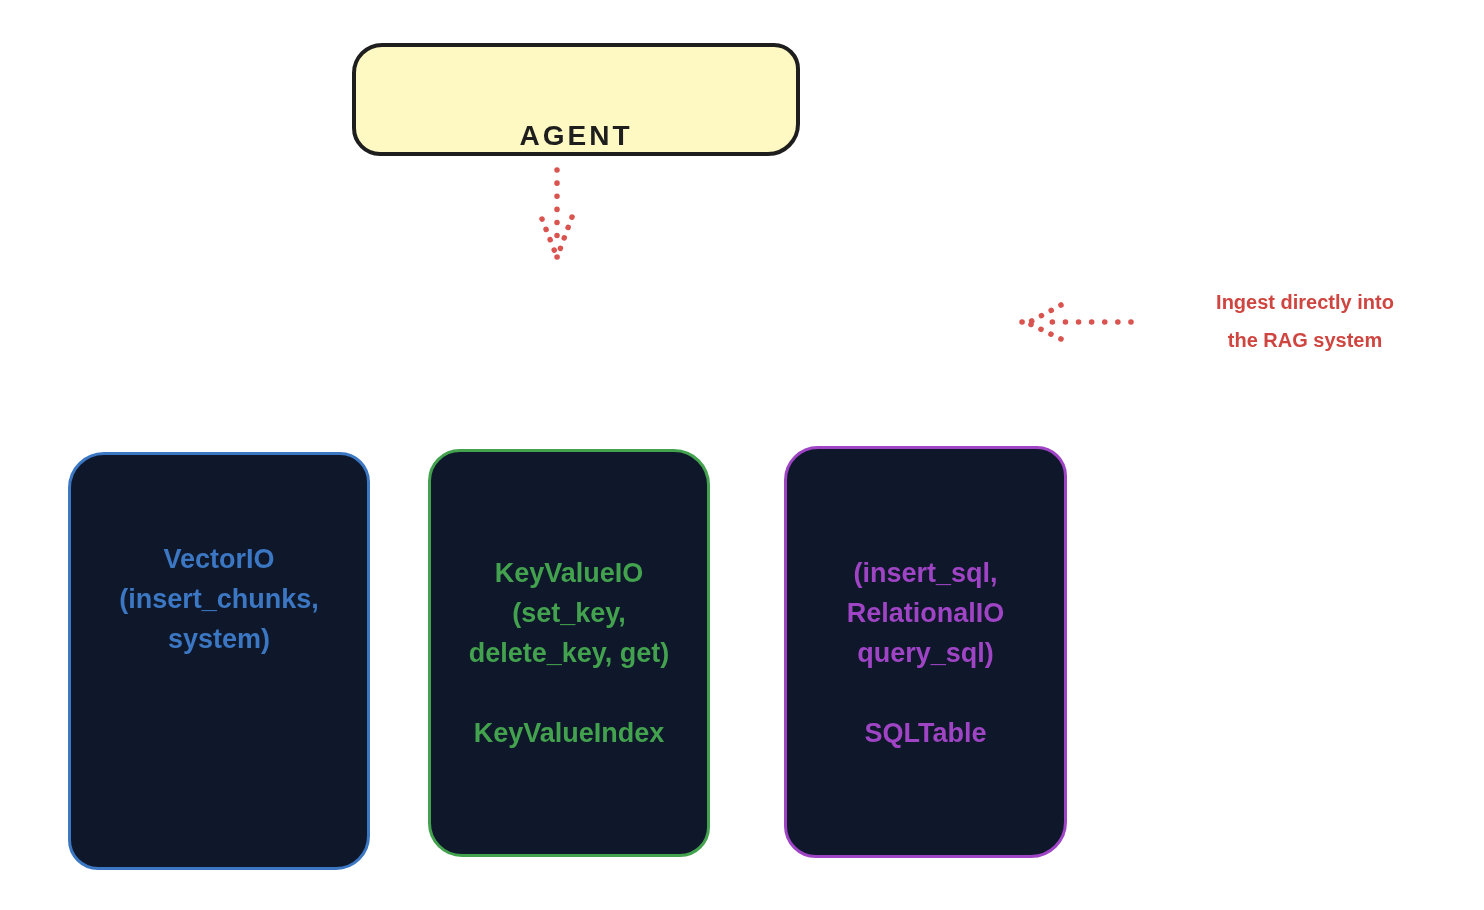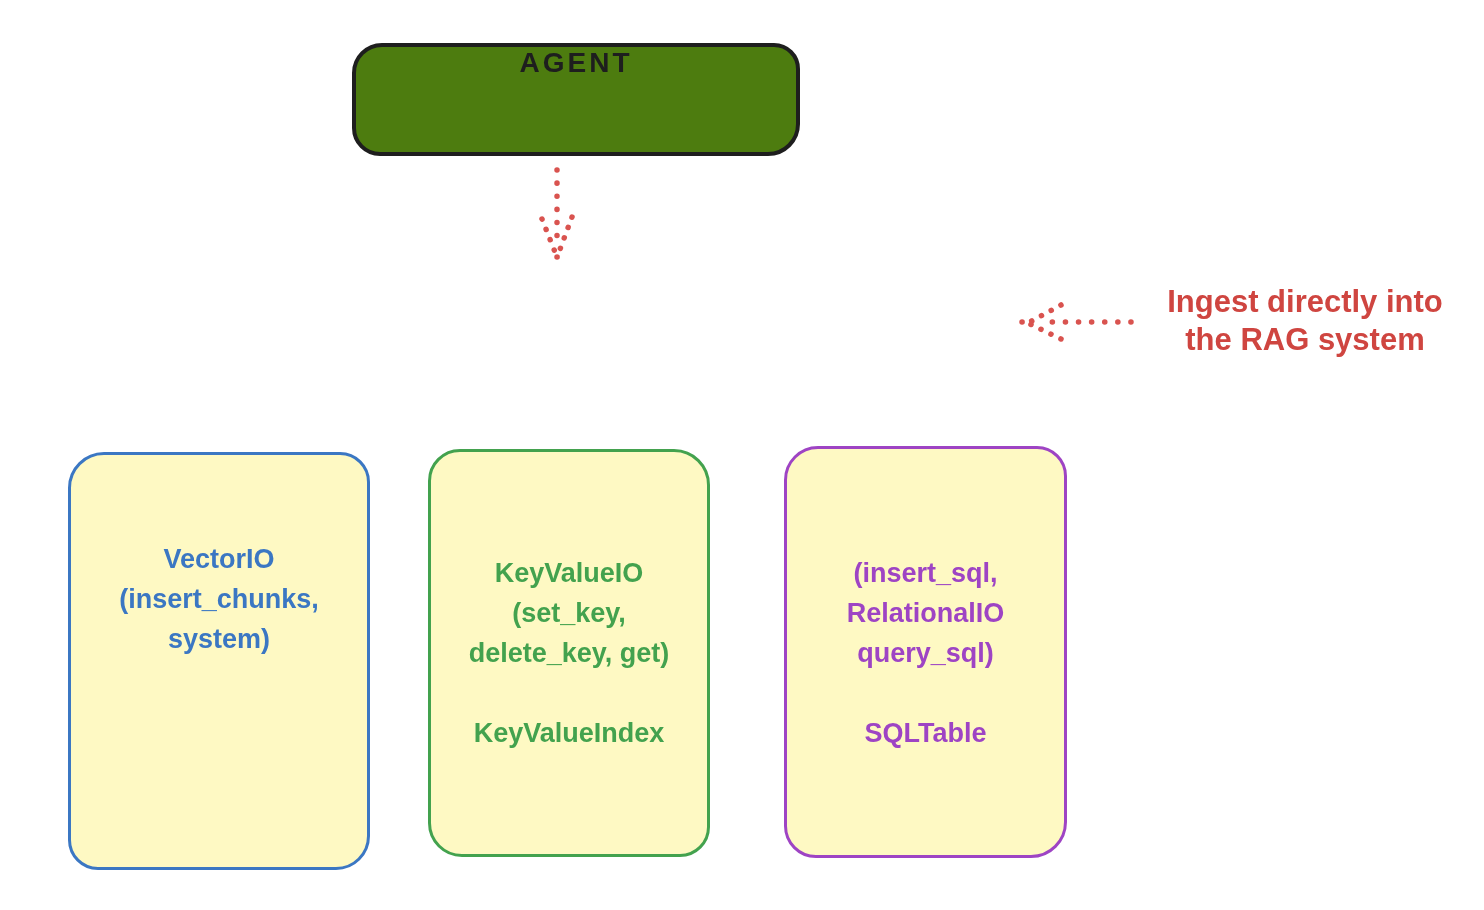--- a/index.html
+++ b/index.html
@@ -14,24 +14,24 @@
     overflow: hidden;
     font-family: "Liberation Sans", "DejaVu Sans", sans-serif;
   }
   .stage {
     position: absolute;
     inset: 0;
   }
   
   .box {
     position: absolute;
-    background: #4d7c0f;
+    background: #fef9c3;
     box-sizing: border-box;
     display: flex;
-    align-items: flex-start;
+    align-items: flex-end;
     justify-content: center;
   }
   .box-agent {
     left: 352px; top: 43px; width: 448px; height: 113px;
     border: 4px solid #1e1e1e;
     border-radius: 30px 26px 32px 28px;
   }
   .box-rag {
     left: 156px; top: 272px; width: 824px; height: 122px;
     border: 4px solid #1e1e1e;
@@ -40,21 +40,21 @@
   .box-agent .box-label, .box-rag .box-label {
     color: #1e1e1e;
     font-size: 28px;
     font-weight: bold;
     letter-spacing: 3px;
   }
   .box-rag .box-label { letter-spacing: 1px; }
 
   .backend-box {
     position: absolute;
-    background: #fef9c3;
+    background: #0f172a;
     box-sizing: border-box;
     border-width: 3.5px;
     border-style: solid;
     text-align: center;
     font-size: 27px;
     font-weight: bold;
     line-height: 40px;
   }
   .backend-vector {
     left: 68px; top: 452px; width: 302px; height: 418px;
@@ -80,21 +80,21 @@
   .index-label {
     margin-top: 40px;
   }
 
   
   .annotation-text {
     position: absolute;
     left: 1135px; top: 283px; width: 340px;
     text-align: center;
     color: #cf4540;
-    font-size: 31px;
+    font-size: 20px;
     font-weight: bold;
     line-height: 38px;
   }
 
   
   svg.arrow-layer {
     position: absolute;
     inset: 0;
     pointer-events: none;
   }

